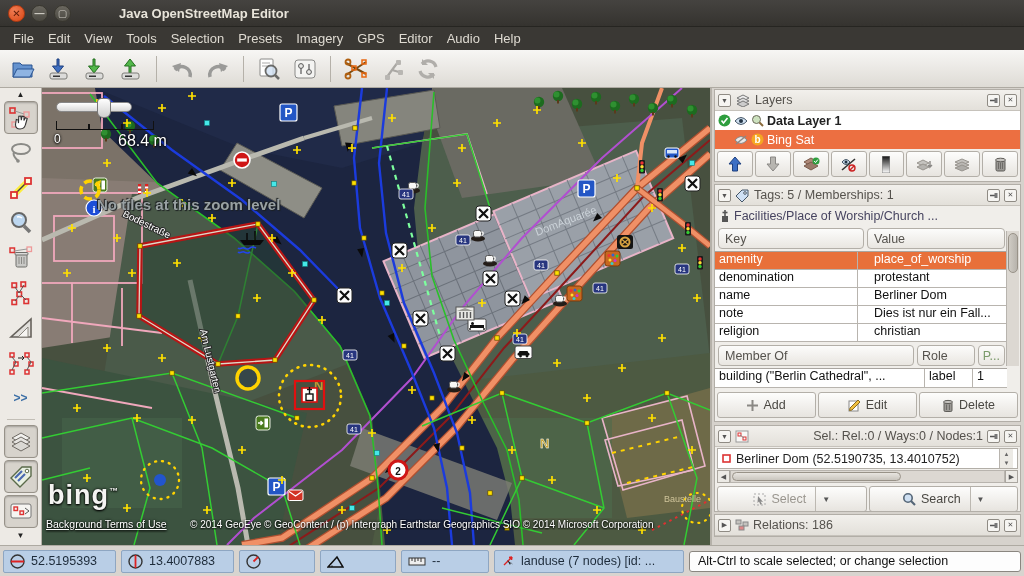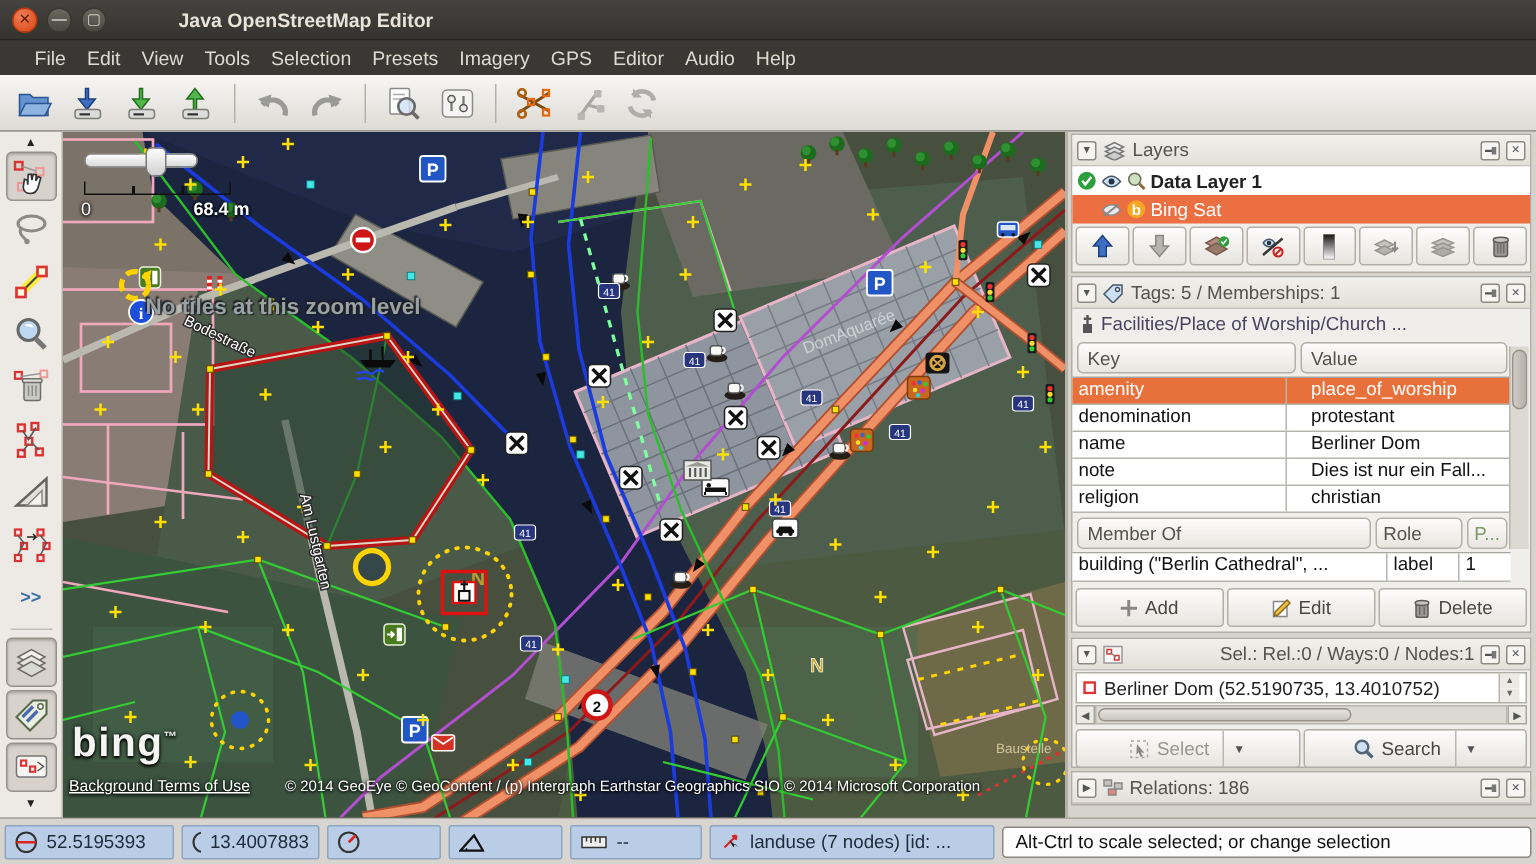--- a/index.html
+++ b/index.html
@@ -8,21 +8,21 @@
   .window { width:1024px; height:576px; display:flex; flex-direction:column; }
 
   
   .titlebar { height:27px; background:linear-gradient(#454340,#35332f); display:flex; align-items:center; padding:0 8px; flex:none; border-bottom:1px solid #262521;}
   .winbtn { width:17px; height:17px; border-radius:50%; margin-right:6px; display:flex; align-items:center; justify-content:center; font-size:10px; font-weight:bold; flex:none;}
   .winbtn.close { background:radial-gradient(circle at 35% 30%,#f07d54,#d94614); color:#5e1b07; border:1px solid #b53a10;}
   .winbtn.min,.winbtn.max { background:linear-gradient(#6a675f,#4a4841); color:#cfccc4; border:1px solid #39372f;}
   .title-text { color:#e8e4da; font-weight:bold; font-size:13px; margin-left:42px; }
 
   
-  .menubar { height:23px; background:#3a3834; display:flex; align-items:center; padding:0 16px; flex:none;}
+  .menubar { height:23px; background:#3a3834; display:flex; align-items:center; padding:0 6px; flex:none;}
   .menu-item { color:#dfdbd2; font-size:13px; padding:2px 7px; cursor:default;}
 
   
   .toolbar { height:38px; background:linear-gradient(#f7f6f4,#dedbd5); border-bottom:1px solid #aeaaa2; display:flex; align-items:center; padding:0 6px; gap:2px; flex:none;}
   .tbtn { width:34px; height:32px; display:flex; align-items:center; justify-content:center; border-radius:3px;}
   .tsep { width:1px; height:26px; background:#b5b1a9; margin:0 6px; }
 
   
   .main { height:457px; display:flex; flex:none; }
   .left-tools { width:42px; background:#edeae5; border-right:1px solid #b5b1a9; display:flex; flex-direction:column; align-items:center; padding:1px 0; gap:2px; flex:none;}
@@ -39,21 +39,21 @@
   .no-tiles { left:55px; top:108px; font-size:15px; font-weight:bold; color:#99a1a3; text-shadow:1px 1px 1px #1c2022,-1px -1px 1px #1c2022;}
   .bing-logo { left:6px; top:392px; font-size:27px; font-weight:bold; letter-spacing:1px; color:#f4f4f2; }
   .bing-tm { font-size:9px; vertical-align:super;}
   .terms-link { left:4px; top:430px; font-size:10.5px; text-decoration:underline; }
   .attribution { left:148px; top:431px; font-size:10px; white-space:nowrap; width:520px; overflow:hidden;}
   .zoom-slider { position:absolute; left:14px; top:14px; width:76px; height:10px; background:linear-gradient(#fff,#d8d8d8); border-radius:5px; border:1px solid #888; }
   .zoom-handle { position:absolute; left:40px; top:-5px; width:14px; height:20px; background:linear-gradient(#fefefe,#cfcfcf); border:1px solid #777; border-radius:4px 4px 6px 6px;}
   .scalebar { position:absolute; left:14px; top:33px; width:98px; height:9px; border-left:1.5px solid #111; border-right:1.5px solid #111; border-bottom:1.5px solid #111;}
   .scalebar i { position:absolute; top:3px; width:1.5px; height:6px; background:#111;}
   .scale-0 { left:12px; top:44px; font-size:12px;}
-  .scale-m { left:87px; top:44px; font-size:12px;font-weight:bold;}
+  .scale-m { left:76px; top:44px; font-size:16px;}
 
   
   .right-panel { width:314px; background:#d6d2cc; border-left:2px solid #b5b1a9; position:relative; flex:none; }
   .panel { position:absolute; left:2px; right:3px; border:1px solid #b2aea7; background:#f0eeea; }
   .phead { height:21px; display:flex; align-items:center; gap:4px; padding:0 3px; background:linear-gradient(#f2f0ec,#e3e0da); border-bottom:1px solid #c6c2bb;}
   .phead .ptitle { font-size:12.5px; color:#55524d; flex:1; white-space:nowrap; overflow:hidden;}
   .sqbtn { width:13px; height:13px; border:1px solid #8f8b84; background:#f6f5f2; border-radius:2px; display:flex; align-items:center; justify-content:center; font-size:7px; color:#555; flex:none;}
   .layer-row { height:19px; display:flex; align-items:center; gap:3px; padding:0 3px; background:#fff; font-size:12.5px; color:#222;}
   .layer-row.sel { background:#ec6f41; color:#fff;}
   .layer-row .lname { white-space:nowrap; }
@@ -981,21 +981,21 @@
   </div>
 
   <div class="statusbar">
     <div class="seg" style="width:113px">
       <svg width="15" height="15">
           <circle cx="7.5" cy="7.5" r="6.5" fill="none" stroke="#333" stroke-width="1.4"></circle>
           <line x1="1" y1="7.5" x2="14" y2="7.5" stroke="#d22" stroke-width="1.8"></line>
         </svg>
       <span>52.5195393</span>
     </div>
-    <div class="seg" style="width:92px">
+    <div class="seg" style="width:113px">
       <svg width="15" height="15">
           <circle cx="7.5" cy="7.5" r="6.5" fill="none" stroke="#333" stroke-width="1.4"></circle>
           <line x1="7.5" y1="1" x2="7.5" y2="14" stroke="#d22" stroke-width="1.8"></line>
         </svg>
       <span>13.4007883</span>
     </div>
     <div class="seg" style="width:76px">
       <svg width="15" height="15">
           <circle cx="7.5" cy="7.5" r="6.5" fill="none" stroke="#333" stroke-width="1.4"></circle>
           <line x1="7.5" y1="7.5" x2="12" y2="3" stroke="#d22" stroke-width="1.8"></line>

